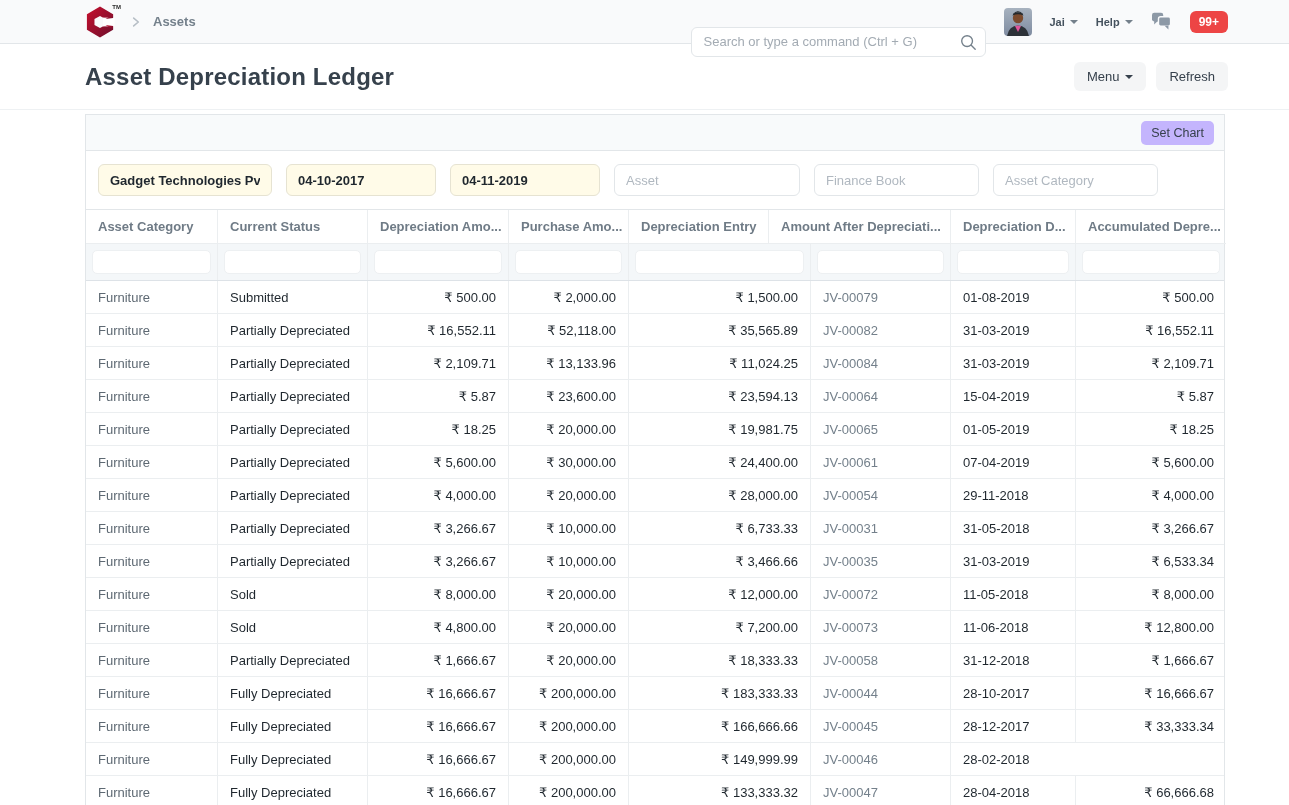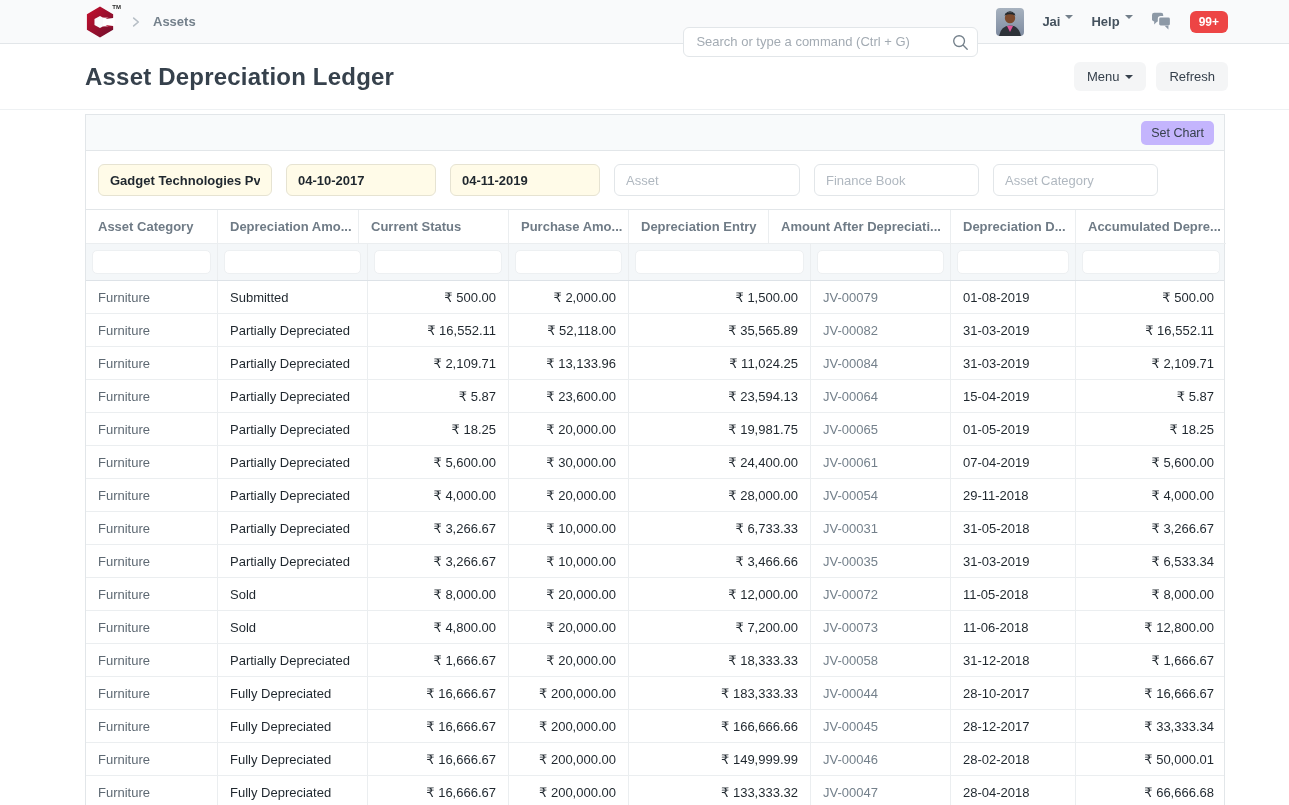--- a/index.html
+++ b/index.html
@@ -24,21 +24,21 @@
   .crumb-sep{ display:flex; align-items:center; }
   .crumb{ font-size:13px; font-weight:700; color:#74808b; }
   .nav-right{ margin-left:auto; display:flex; align-items:center; gap:18px; }
   .search-box{ position:relative; width:295px;margin-top:40px; }
   .search-box input{ width:100%; height:30px; border:1px solid var(--border); border-radius:6px;
                      background:#fff; padding:0 32px 0 12px; font-size:13px; color:#36414c;
                      font-family:inherit; outline:none; }
   .search-box input::placeholder{ color:#a3abb3; }
   .search-icon{ position:absolute; right:9px; top:6px; }
   .avatar{ width:28px; height:28px; border-radius:4px; overflow:hidden; flex:0 0 auto; cursor:pointer; }
-  .nav-item{ display:flex; gap:5px; font-size:13px; font-weight:600;
+  .nav-item{ display:flex; align-items:center; gap:5px; font-size:11px; font-weight:600;
              color:#45525e; cursor:pointer; }
   .caret{ width:0; height:0; border-left:4px solid transparent; border-right:4px solid transparent;
           border-top:4px solid #74808b; margin-top:1px; }
   .chat-btn{ display:flex; align-items:center; cursor:pointer; }
   .badge{ background:var(--badge-red); color:#fff; font-size:12px; font-weight:700;
           padding:4px 9px; border-radius:6px; cursor:pointer; }
 
   
   .page-head{ height:66px; display:flex; align-items:center; padding:0 61px 0 85px;
               border-bottom:1px solid #eef1f3; }
@@ -178,22 +178,22 @@
       <input class="filter-input filled" style="width: 150px;" value="04-10-2017">
       <input class="filter-input filled" style="width: 150px;" value="04-11-2019">
       <input class="filter-input" style="width: 186px;" placeholder="Asset">
       <input class="filter-input" style="width: 165px;" placeholder="Finance Book">
       <input class="filter-input" style="width: 165px;" placeholder="Asset Category">
     </div>
 
     <div class="datatable">
       <div class="dt-row dt-header" id="dt-header">
           <div class="dt-cell" style="width: 132px;">Asset Category</div>
+          <div class="dt-cell" style="width: 150px;">Current Status</div>
           <div class="dt-cell" style="width: 141px;">Depreciation Amo...</div>
-          <div class="dt-cell" style="width: 150px;">Current Status</div>
           <div class="dt-cell" style="width: 120px;">Purchase Amo...</div>
           <div class="dt-cell" style="width: 140px;">Depreciation Entry</div>
           <div class="dt-cell" style="width: 182px;">Amount After Depreciati...</div>
           <div class="dt-cell" style="width: 125px;">Depreciation D...</div>
           <div class="dt-cell" style="width: 150px;">Accumulated Depre...</div>
         </div>
       <div class="dt-row dt-filterrow" id="dt-filterrow">
           <div class="dt-cell" style="width: 132px;">
             <input class="dt-filter-input" style="">
           </div>
@@ -391,21 +391,20 @@
           <div class="dt-row">
             <div class="dt-cell muted" style="width: 132px;">Furniture</div>
             <div class="dt-cell" style="width: 150px;">Fully Depreciated</div>
             <div class="dt-cell right" style="width: 141px;">₹ 16,666.67</div>
             <div class="dt-cell right" style="width: 120px;">₹ 200,000.00</div>
             <div class="dt-cell right" style="width: 182px;">₹ 149,999.99</div>
             <div class="dt-cell" style="width: 140px;">
               <span class="dt-link">JV-00046</span>
             </div>
             <div class="dt-cell" style="width: 125px;">28-02-2018</div>
-            <div class="dt-cell right" style="width: 150px;">₹ 50,000.01</div>
           </div>
           <div class="dt-row">
             <div class="dt-cell muted" style="width: 132px;">Furniture</div>
             <div class="dt-cell" style="width: 150px;">Fully Depreciated</div>
             <div class="dt-cell right" style="width: 141px;">₹ 16,666.67</div>
             <div class="dt-cell right" style="width: 120px;">₹ 200,000.00</div>
             <div class="dt-cell right" style="width: 182px;">₹ 133,333.32</div>
             <div class="dt-cell" style="width: 140px;">
               <span class="dt-link">JV-00047</span>
             </div>

